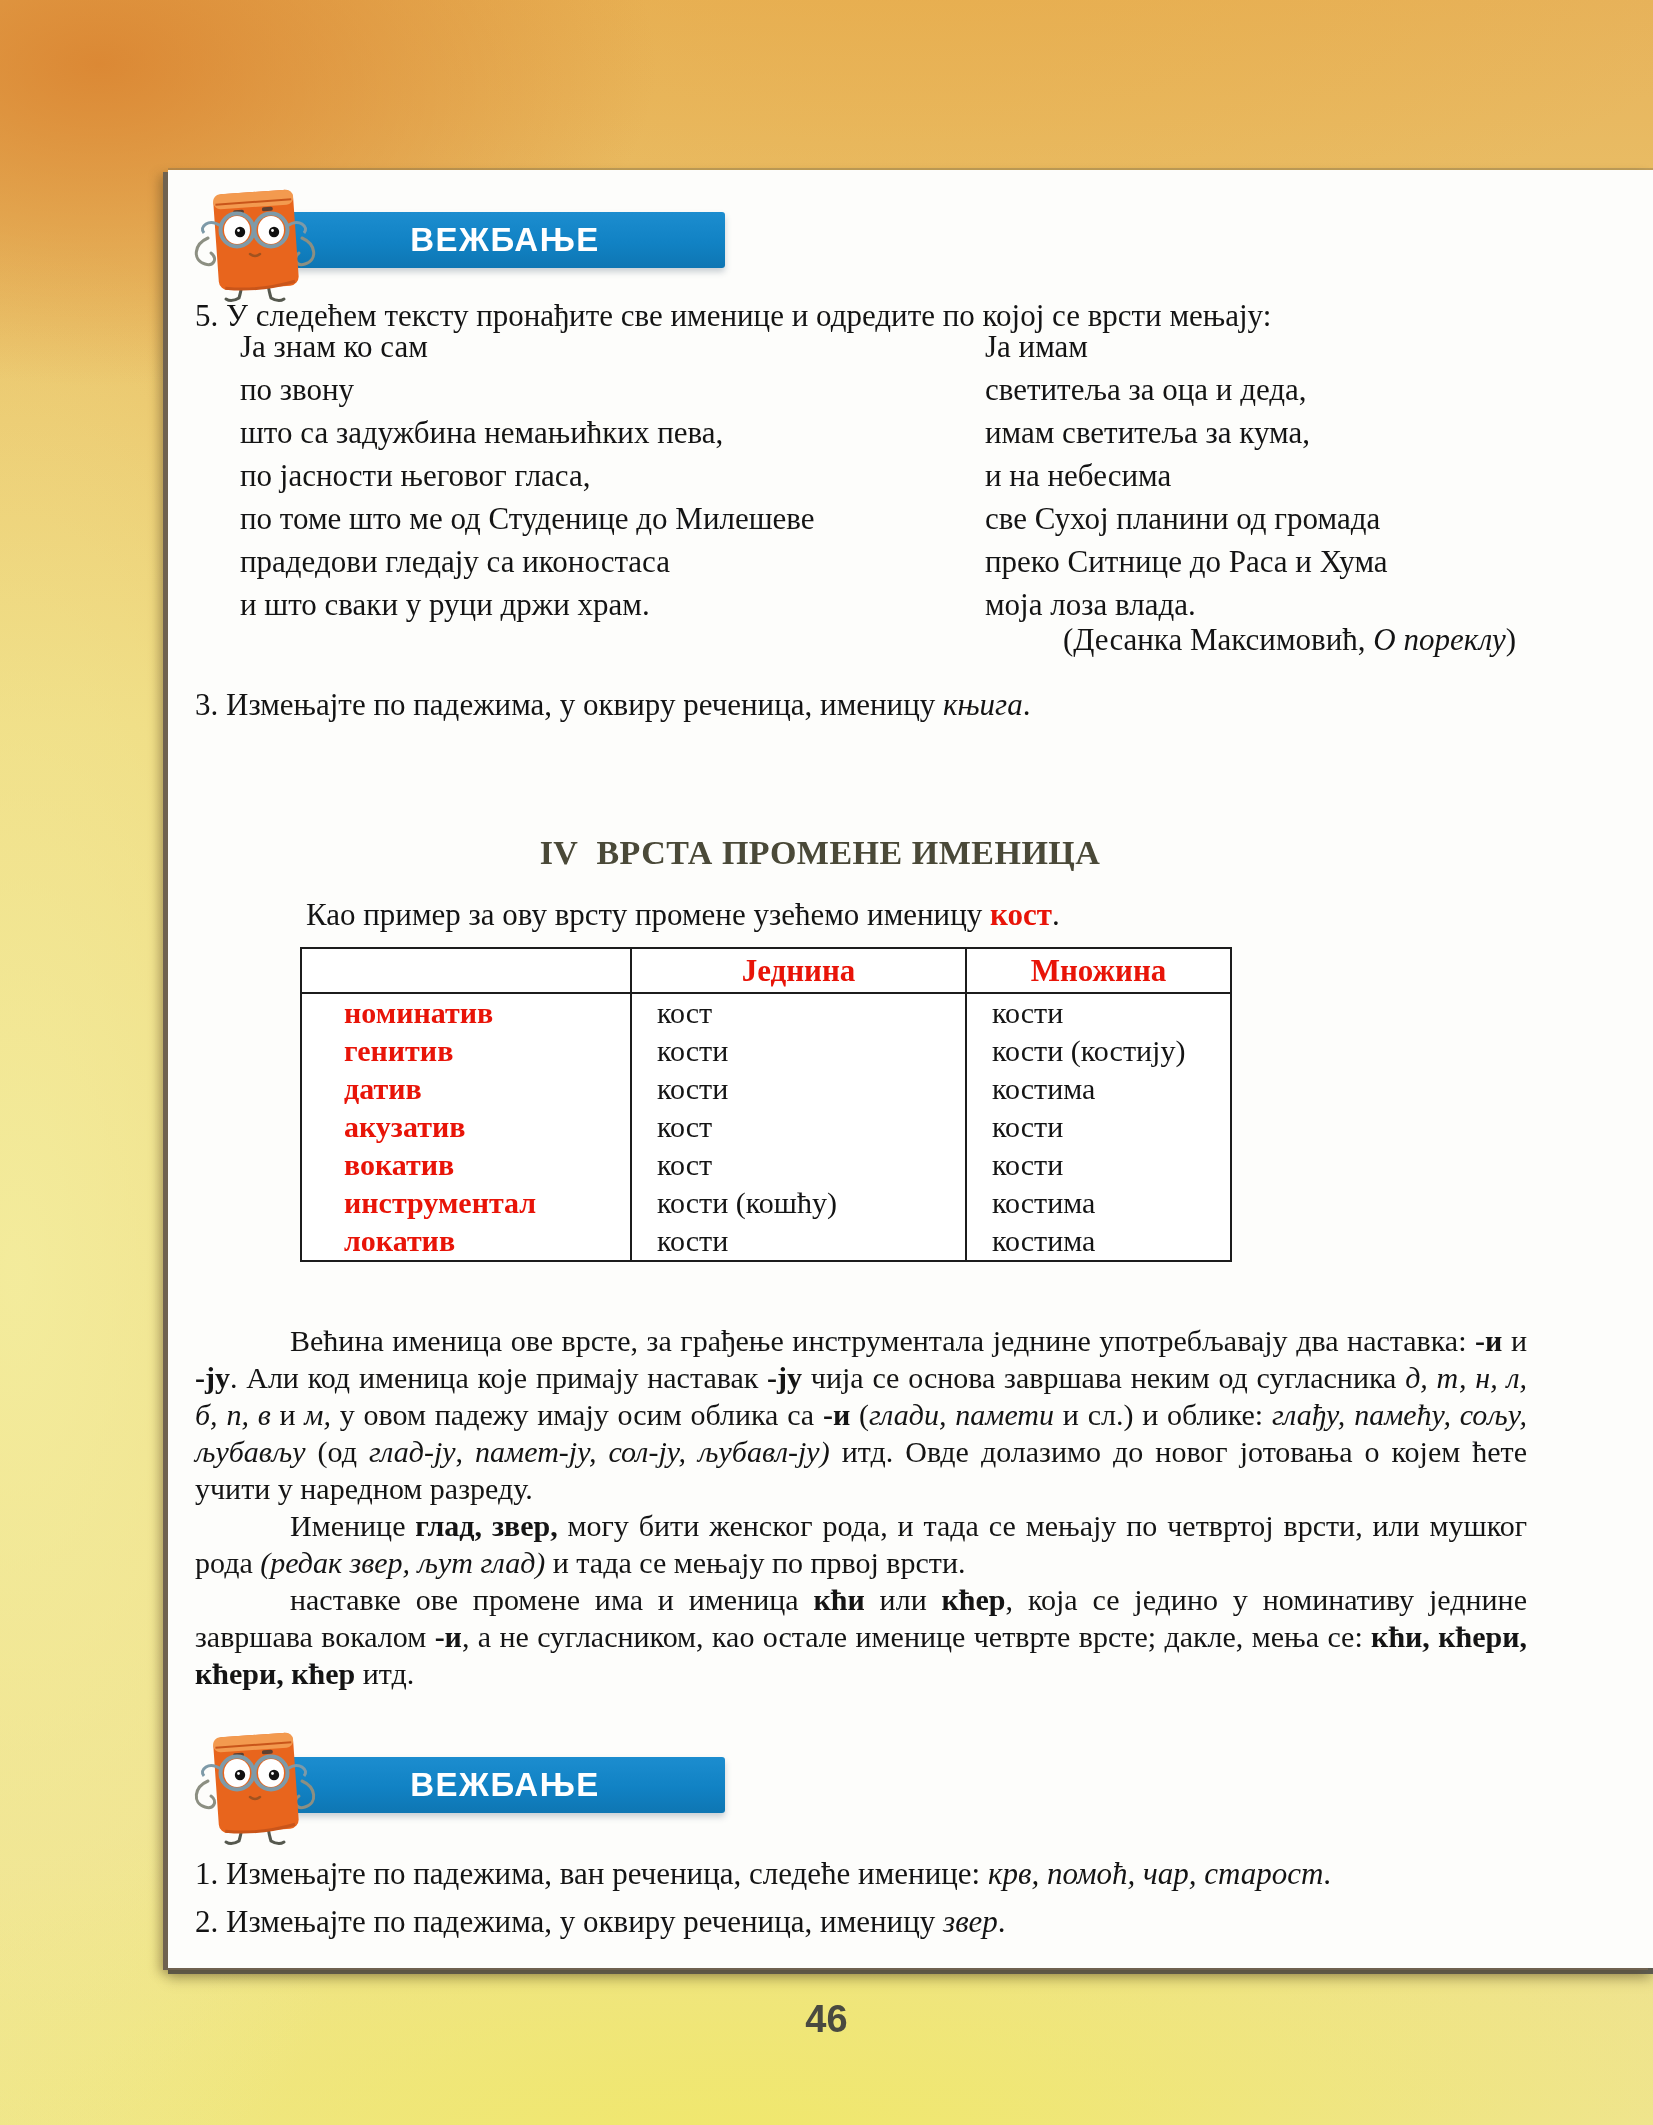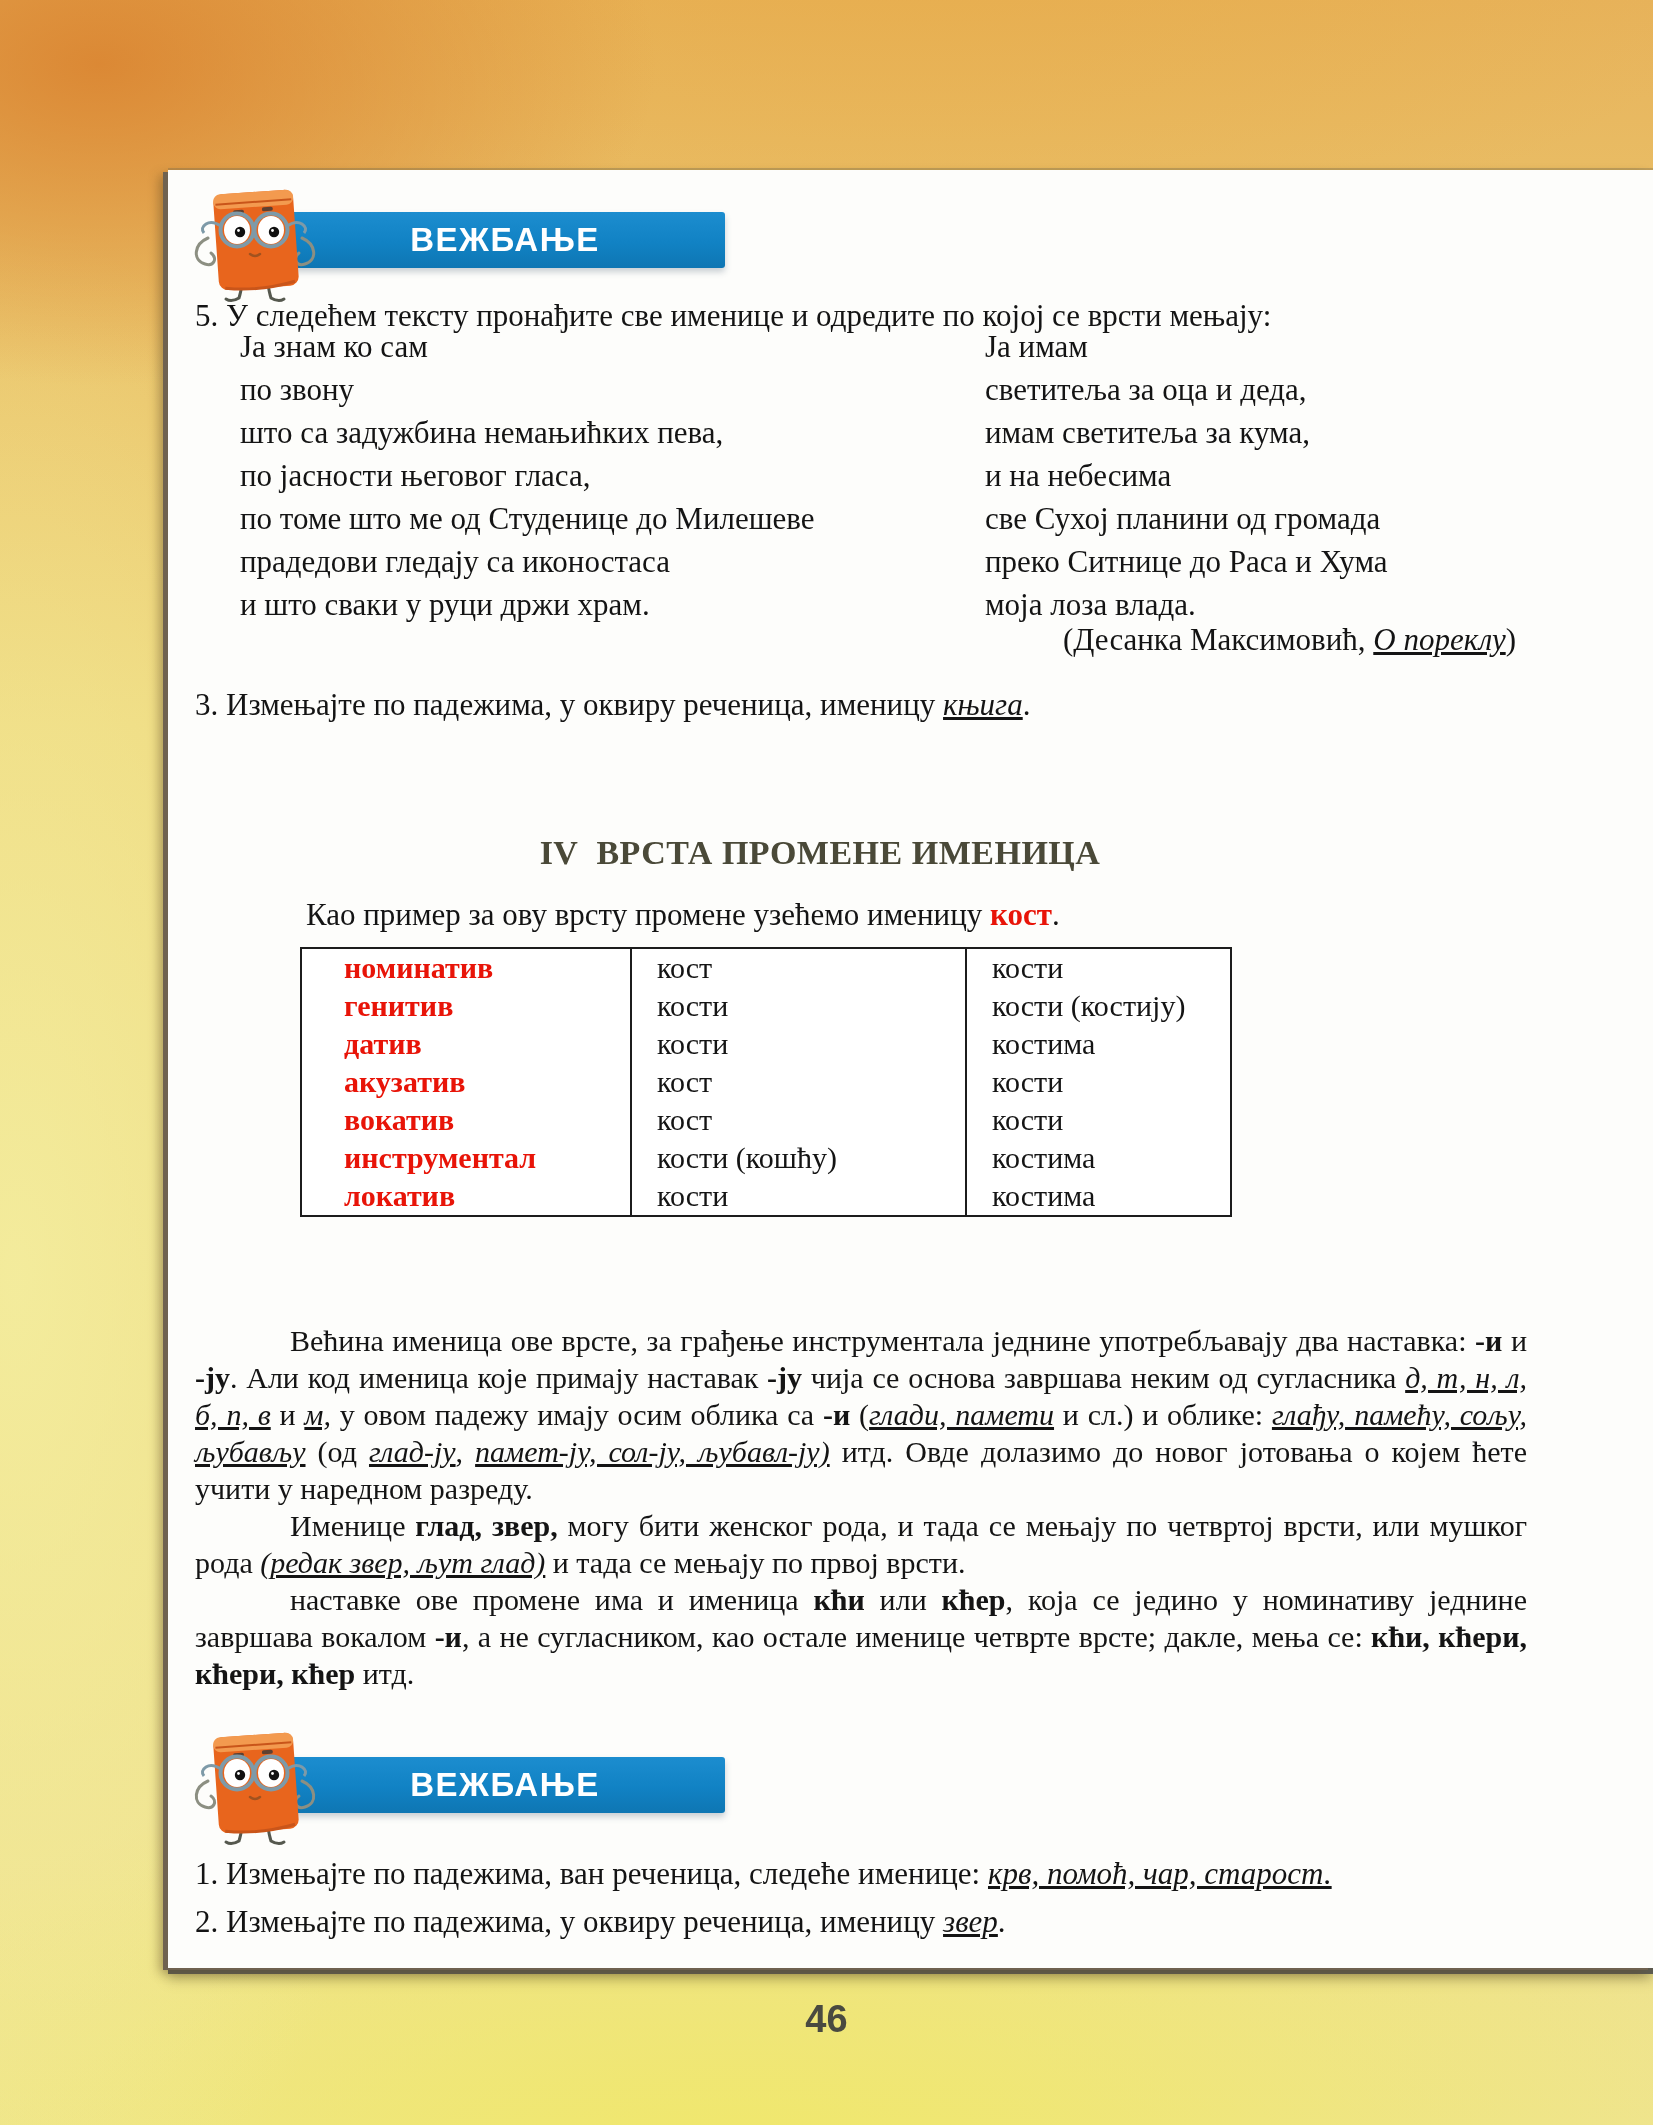--- a/index.html
+++ b/index.html
@@ -63,21 +63,21 @@
   
   .practice{position:absolute;left:27px;top:1680px;font-size:31px;line-height:48px;}
   .practice p{margin:0;}
   .page-number{
     position:absolute;left:0;top:1998px;width:1653px;text-align:center;
     font-family:"Liberation Sans","DejaVu Sans",sans-serif;font-weight:bold;
     font-size:38px;color:var(--page-number-gray,#4a4a40);
   }
   
   .rs-b{font-weight:bold;}
-  .rs-i{font-style:italic;text-decoration:underline;}
+  .rs-i{font-style:italic;}
   .rs-red{color:var(--accent-red,#e81408);}
 </style>
 </head>
 <body>
 
 <div class="page">
 
   <div>
     <div class="banner-bar" style="top:42px">
       <span>ВЕЖБАЊЕ</span>
@@ -139,20 +139,25 @@
   <div class="attribution"><span>(Десанка Максимовић, </span><span class="rs-i">О пореклу</span><span>)</span></div>
 
   <div class="ex23">
     <p><span>3. Измењајте по падежима, у оквиру реченица, именицу </span><span class="rs-i">књига</span><span>.</span></p>
   </div>
 
   <div class="section-heading">IV&nbsp; ВРСТА ПРОМЕНЕ ИМЕНИЦА</div>
   <div class="section-intro"><span>Као пример за ову врсту промене узећемо именицу </span><span class="rs-b rs-red">кост</span><span>.</span></div>
 
   <div class="decl-table">
+      <div class="t-row t-head">
+        <div class="t-cell c-case"></div>
+        <div class="t-cell t-hcell">Једнина</div>
+        <div class="t-cell t-hcell">Множина</div>
+      </div>
       <div class="t-row">
         <div class="t-cell c-case">номинатив</div>
         <div class="t-cell">кост</div>
         <div class="t-cell">кости</div>
       </div>
       <div class="t-row">
         <div class="t-cell c-case">генитив</div>
         <div class="t-cell">кости</div>
         <div class="t-cell">кости (костију)</div>
       </div>

